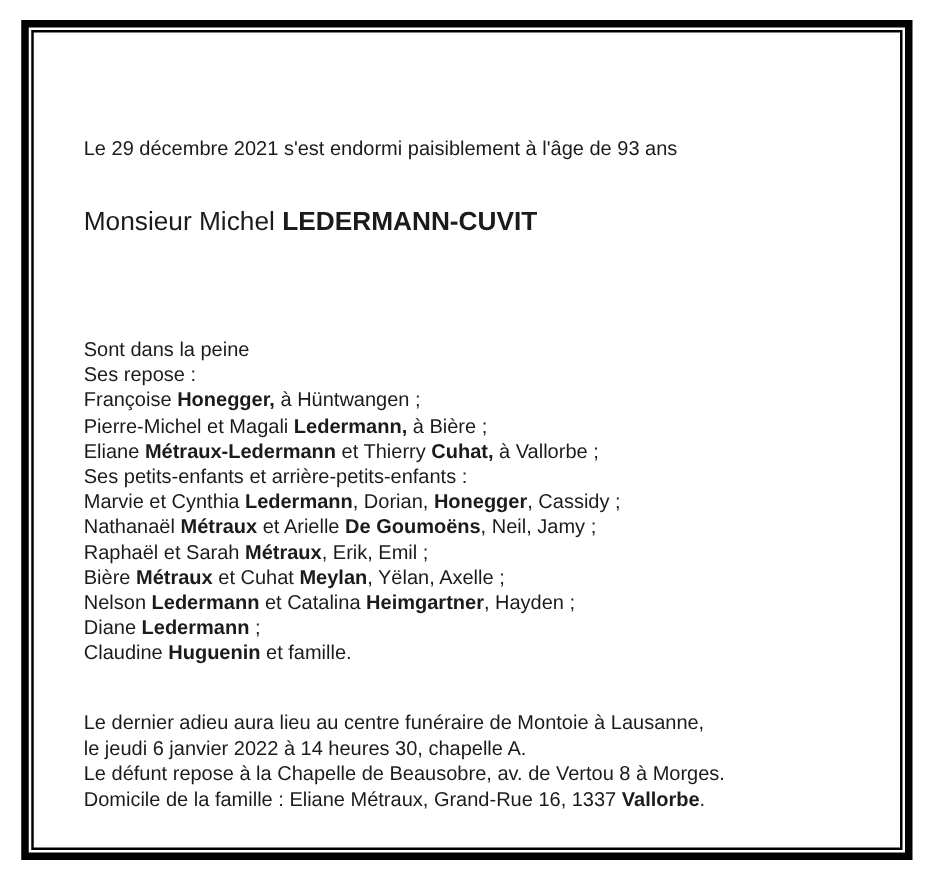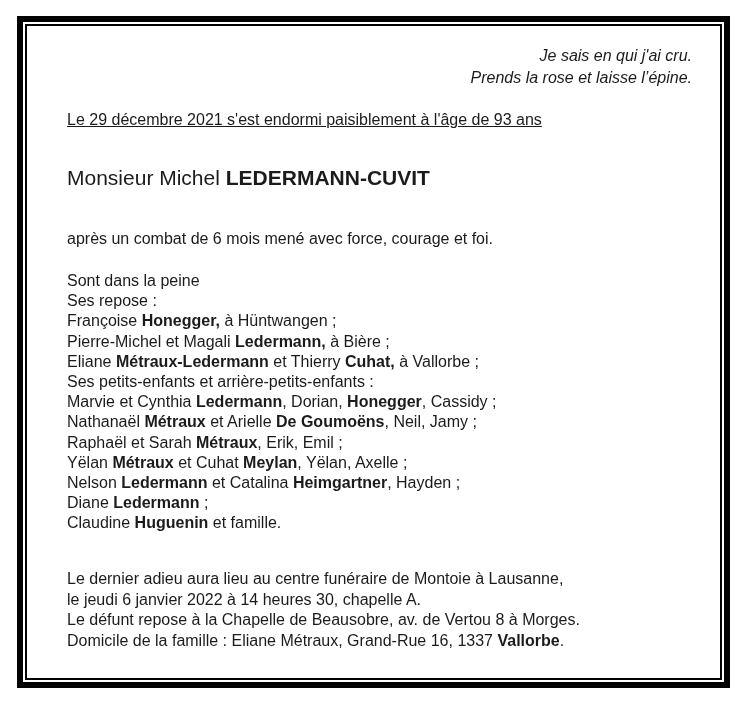--- a/index.html
+++ b/index.html
@@ -32,61 +32,56 @@
     position: absolute;
     left: 40px;
     right: 28px;
   }
   .epigraph {
     top: 19px;
     text-align: right;
     font-style: italic;
     line-height: 22px;
   }
-  .intro   { top: 83px;  line-height: 21px; text-decoration: underline; }
+  .intro   { top: 83px;  line-height: 21px; }
   .name-line {
     top: 139px;
     text-align: left;
     font-size: 21px;
     line-height: 26px;
   }
   .subline { top: 202px; line-height: 21px; }
   .family  { top: 245px; line-height: 20.2px; }
   .funeral { top: 543px; line-height: 20.7px; }
   .b { font-weight: bold; }
 </style>
 </head>
 <body>
 
 <div class="frame">
   <div class="frame-inner">
     <div class="content">
 
-      <div class="block epigraph">
-        <div>Je sais en qui j'ai cru.</div>
-        <div>Prends la rose et laisse l’épine.</div>
-      </div>
 
       <div class="block intro">Le 29 décembre 2021 s'est endormi paisiblement à l'âge de 93 ans</div>
 
       <div class="block name-line"><span>Monsieur Michel </span><span class="b">LEDERMANN-CUVIT</span></div>
 
-      <div class="block subline">après un combat de 6 mois mené avec force, courage et foi.</div>
 
       <div class="block family">
         <div><span>Sont dans la peine</span></div>
         <div><span>Ses repose :</span></div>
         <div><span>Françoise </span><span class="b">Honegger,</span><span> à Hüntwangen ;</span></div>
         <div><span>Pierre-Michel et Magali </span><span class="b">Ledermann,</span><span> à Bière ;</span></div>
         <div><span>Eliane </span><span class="b">Métraux-Ledermann</span><span> et Thierry </span><span class="b">Cuhat,</span><span> à Vallorbe ;</span></div>
         <div><span>Ses petits-enfants et arrière-petits-enfants :</span></div>
         <div><span>Marvie et Cynthia </span><span class="b">Ledermann</span><span>, Dorian, </span><span class="b">Honegger</span><span>, Cassidy ;</span></div>
         <div><span>Nathanaël </span><span class="b">Métraux</span><span> et Arielle </span><span class="b">De Goumoëns</span><span>, Neil, Jamy ;</span></div>
         <div><span>Raphaël et Sarah </span><span class="b">Métraux</span><span>, Erik, Emil ;</span></div>
-        <div><span>Yëlan </span><span class="b">Métraux</span><span> et Cuhat </span><span class="b">Meylan</span><span>, Yëlan, Axelle ;</span></div>
+        <div><span>Bière </span><span class="b">Métraux</span><span> et Cuhat </span><span class="b">Meylan</span><span>, Yëlan, Axelle ;</span></div>
         <div><span>Nelson </span><span class="b">Ledermann</span><span> et Catalina </span><span class="b">Heimgartner</span><span>, Hayden ;</span></div>
         <div><span>Diane </span><span class="b">Ledermann</span><span> ;</span></div>
         <div><span>Claudine </span><span class="b">Huguenin</span><span> et famille.</span></div>
       </div>
 
       <div class="block funeral">
         <div><span>Le dernier adieu aura lieu au centre funéraire de Montoie à Lausanne,</span></div>
         <div><span>le jeudi 6 janvier 2022 à 14 heures 30, chapelle A.</span></div>
         <div><span>Le défunt repose à la Chapelle de Beausobre, av. de Vertou 8 à Morges.</span></div>
         <div><span>Domicile de la famille : Eliane Métraux, Grand-Rue 16, 1337 </span><span class="b">Vallorbe</span><span>.</span></div>

